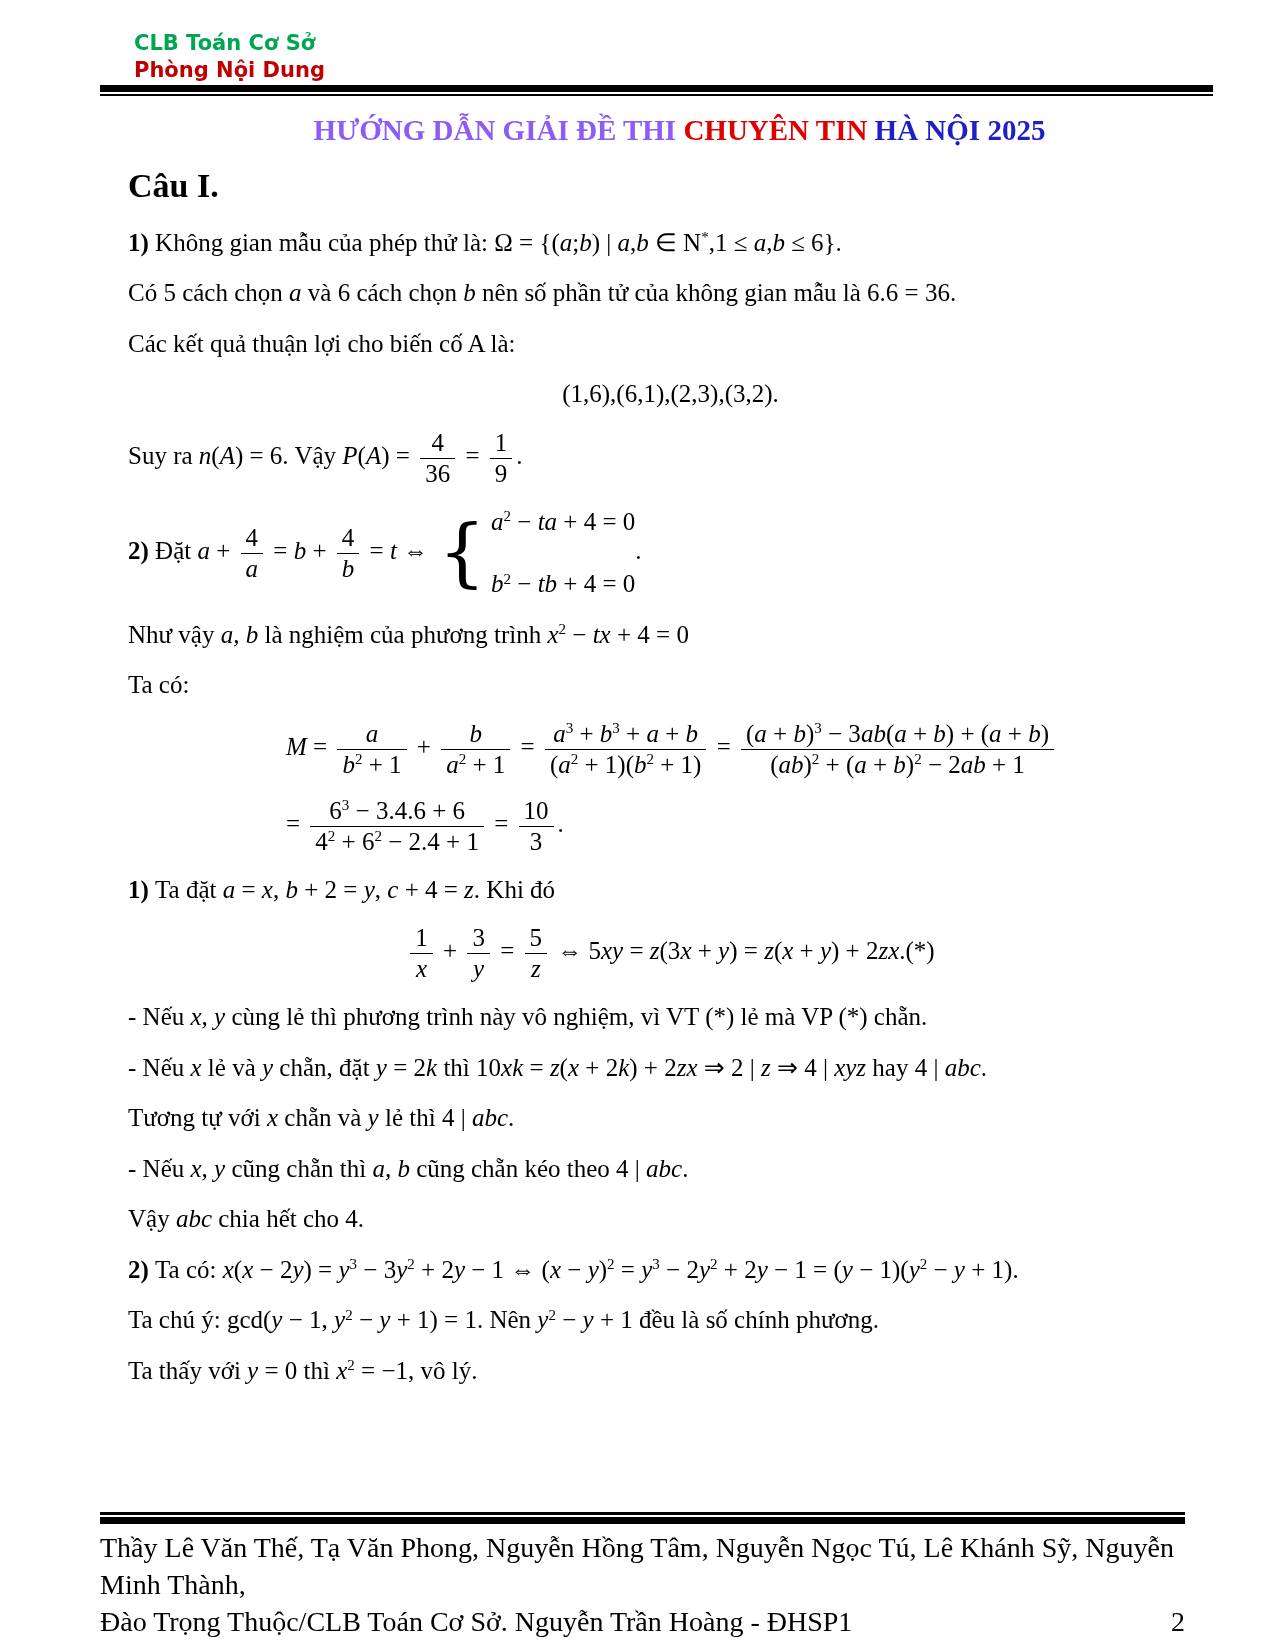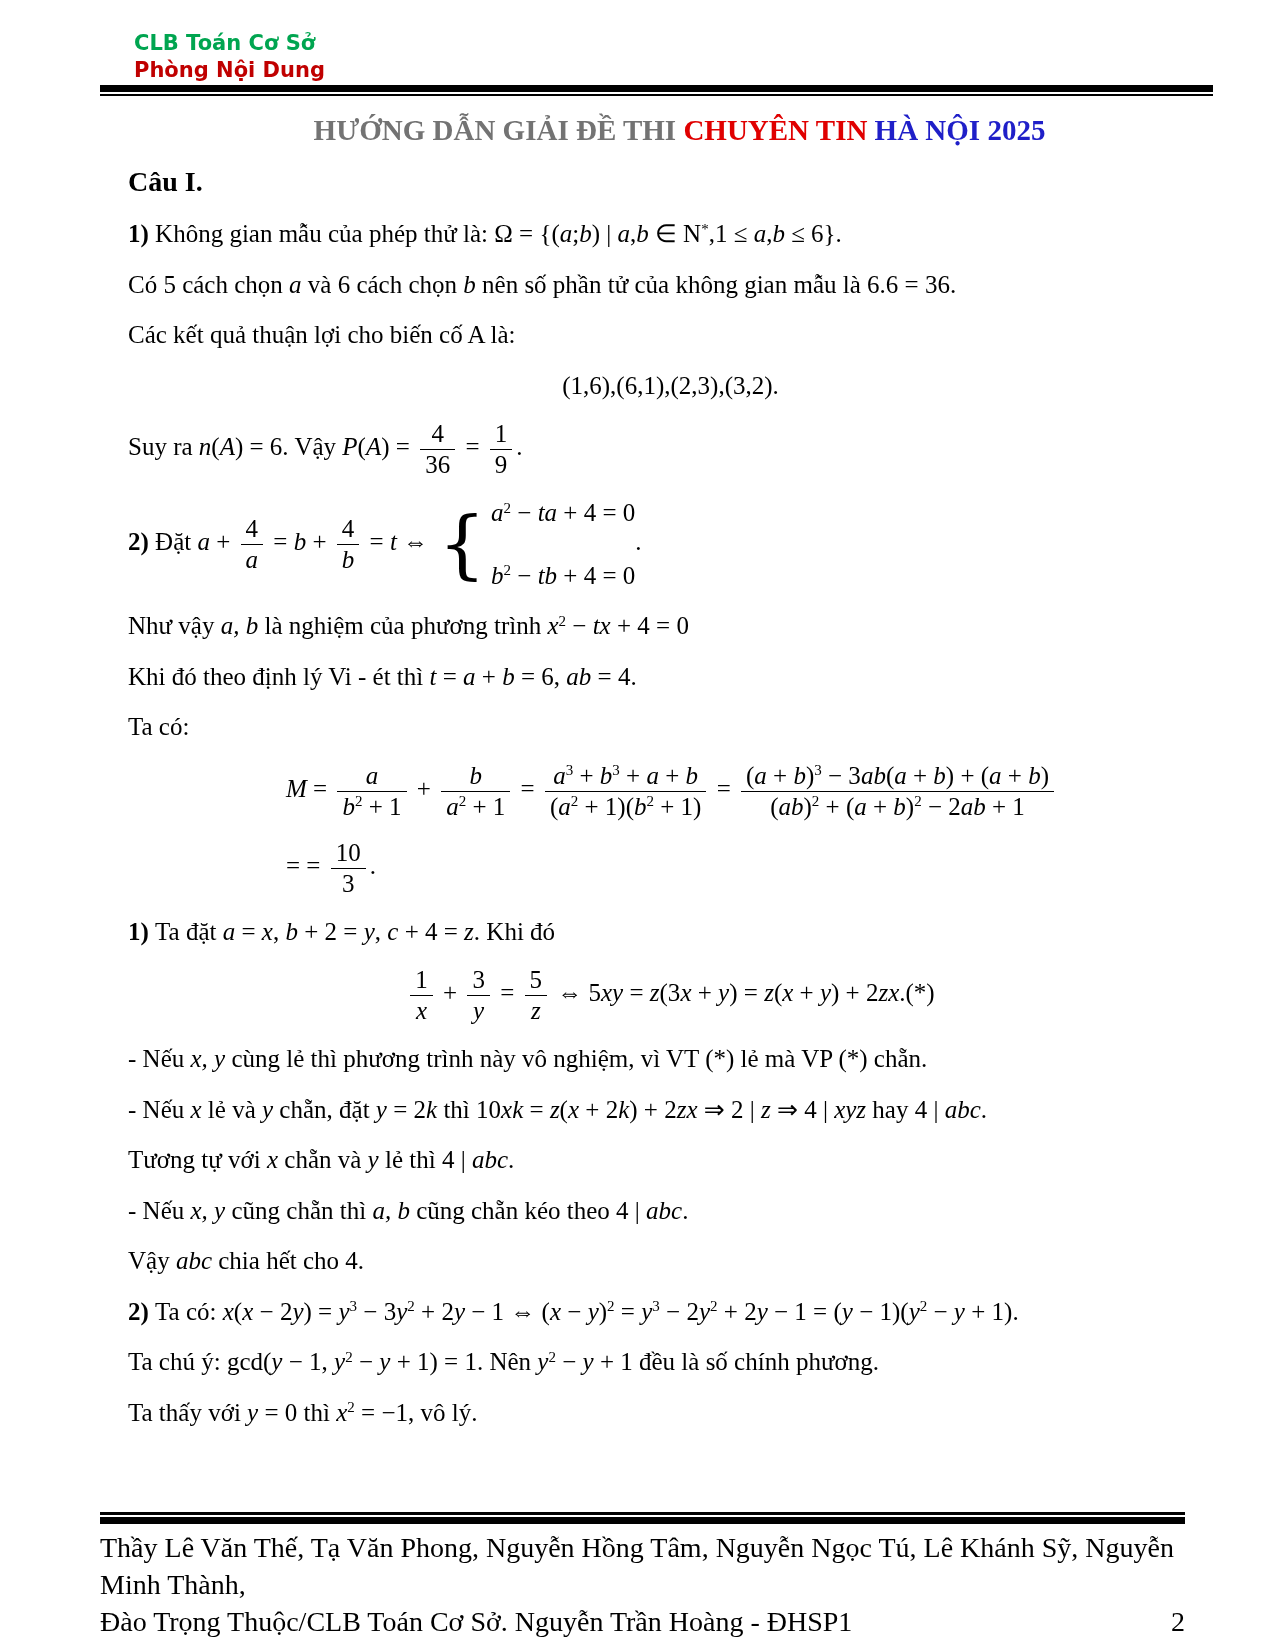--- a/index.html
+++ b/index.html
@@ -16,21 +16,21 @@
   .rule{width:100%;}
   .rule-top .bar-thick{height:7px;background:#000;}
   .rule-top .bar-thin{height:2px;background:#000;margin-top:2px;}
   .rule-bottom .bar-thin{height:3px;background:#000;margin-bottom:2px;}
   .rule-bottom .bar-thick{height:7px;background:#000;}
   
   .title{text-align:center;font-weight:bold;font-size:29px;margin:18px 0 16px 0;}
   
   .content{padding-left:28px;font-size:25px;}
   .para{margin-bottom:16px;line-height:1.38;}
-  .para.heading{font-weight:bold;font-size:28px;margin-top:8px;}
+  .para.heading{font-weight:bold;font-size:34px;margin-top:8px;}
   .para.center{text-align:center;}
   .para.display{padding-left:158px;white-space:nowrap;}
   .it{font-style:italic;}
   .bd{font-weight:bold;}
   sup{font-size:60%;line-height:0;position:relative;top:-0.55em;vertical-align:baseline;}
   
   .frac{display:inline-flex;flex-direction:column;text-align:center;vertical-align:middle;margin:0 4px;line-height:1.2;}
   .frac .num{border-bottom:1.5px solid #000;padding:0 5px;}
   .frac .den{padding:0 5px;}
   
@@ -50,21 +50,21 @@
   <div class="org">
     <div class="org-line1">CLB Toán Cơ Sở</div>
     <div class="org-line2">Phòng Nội Dung</div>
   </div>
 
   <div class="rule rule-top">
     <div class="bar-thick"></div>
     <div class="bar-thin"></div>
   </div>
 
-  <div class="title"><span style="color: #737373; margin-left: 46px;">HƯỚNG DẪN GIẢI ĐỀ THI </span><span style="color: rgb(224, 0, 0);">CHUYÊN TIN</span><span style="color: rgb(31, 31, 200);"> HÀ NỘI 2025</span></div>
+  <div class="title"><span style="color: #8b5cf6; margin-left: 46px;">HƯỚNG DẪN GIẢI ĐỀ THI </span><span style="color: rgb(224, 0, 0);">CHUYÊN TIN</span><span style="color: rgb(31, 31, 200);"> HÀ NỘI 2025</span></div>
 
   <div class="content">
       <div class="para heading"><span class="bd">Câu I.</span></div>
       <div class="para text"><span class="bd">1) </span><span>Không gian mẫu của phép thử là:  Ω = {(</span><span class="it">a</span><span>;</span><span class="it">b</span><span>) | </span><span class="it">a</span><span>,</span><span class="it">b</span><span> ∈ N</span><sup>*</sup><span>,1 ≤ </span><span class="it">a</span><span>,</span><span class="it">b</span><span> ≤ 6}.</span></div>
       <div class="para text"><span>Có 5 cách chọn </span><span class="it">a</span><span> và 6 cách chọn </span><span class="it">b</span><span> nên số phần tử của không gian mẫu là 6.6 = 36.</span></div>
       <div class="para text"><span>Các kết quả thuận lợi cho biến cố A là:</span></div>
       <div class="para center"><span>(1,6),(6,1),(2,3),(3,2).</span></div>
       <div class="para text"><span>Suy ra </span><span class="it">n</span><span>(</span><span class="it">A</span><span>) = 6. Vậy </span><span class="it">P</span><span>(</span><span class="it">A</span><span>) = </span><span class="frac">
           <span class="num"><span>4</span></span>
           <span class="den"><span>36</span></span>
@@ -79,36 +79,38 @@
           <span class="num"><span>4</span></span>
           <span class="den"><span class="it">b</span></span>
         </span><span> = </span><span class="it">t</span><span> ⇔ </span><span class="sys">
           <span class="brace">{</span>
           <span class="sys-lines">
             <span class="sys-line"><span class="it">a</span><sup>2</sup><span> − </span><span class="it">ta</span><span> + 4 = 0</span></span>
             <span class="sys-line"><span class="it">b</span><sup>2</sup><span> − </span><span class="it">tb</span><span> + 4 = 0</span></span>
           </span>
         </span><span>.</span></div>
       <div class="para text"><span>Như vậy </span><span class="it">a, b</span><span> là nghiệm của phương trình </span><span class="it">x</span><sup>2</sup><span> − </span><span class="it">tx</span><span> + 4 = 0</span></div>
-      <div class="para text"><span>Khi đó theo định lý Vi - ét thì </span><span class="it">t</span><span> = </span><span class="it">a</span><span> + </span><span class="it">b</span><span> = 6, </span><span class="it">ab</span><span> = 4.</span></div>
       <div class="para text"><span>Ta có:</span></div>
       <div class="para display"><span class="it">M</span><span> = </span><span class="frac">
           <span class="num"><span class="it">a</span></span>
           <span class="den"><span class="it">b</span><sup>2</sup><span> + 1</span></span>
         </span><span> + </span><span class="frac">
           <span class="num"><span class="it">b</span></span>
           <span class="den"><span class="it">a</span><sup>2</sup><span> + 1</span></span>
         </span><span> = </span><span class="frac">
           <span class="num"><span class="it">a</span><sup>3</sup><span> + </span><span class="it">b</span><sup>3</sup><span> + </span><span class="it">a</span><span> + </span><span class="it">b</span></span>
           <span class="den"><span>(</span><span class="it">a</span><sup>2</sup><span> + 1)(</span><span class="it">b</span><sup>2</sup><span> + 1)</span></span>
         </span><span> = </span><span class="frac">
           <span class="num"><span>(</span><span class="it">a</span><span> + </span><span class="it">b</span><span>)</span><sup>3</sup><span> − 3</span><span class="it">ab</span><span>(</span><span class="it">a</span><span> + </span><span class="it">b</span><span>) + (</span><span class="it">a</span><span> + </span><span class="it">b</span><span>)</span></span>
           <span class="den"><span>(</span><span class="it">ab</span><span>)</span><sup>2</sup><span> + (</span><span class="it">a</span><span> + </span><span class="it">b</span><span>)</span><sup>2</sup><span> − 2</span><span class="it">ab</span><span> + 1</span></span>
         </span></div>
-      <div class="para display"><span>= </span><span> = </span><span class="frac">
+      <div class="para display"><span>= </span><span class="frac">
+          <span class="num"><span>6</span><sup>3</sup><span> − 3.4.6 + 6</span></span>
+          <span class="den"><span>4</span><sup>2</sup><span> + 6</span><sup>2</sup><span> − 2.4 + 1</span></span>
+        </span><span> = </span><span class="frac">
           <span class="num"><span>10</span></span>
           <span class="den"><span>3</span></span>
         </span><span>.</span></div>
       <div class="para text"><span class="bd">1) </span><span>Ta đặt </span><span class="it">a</span><span> = </span><span class="it">x</span><span>, </span><span class="it">b</span><span> + 2 = </span><span class="it">y</span><span>, </span><span class="it">c</span><span> + 4 = </span><span class="it">z</span><span>. Khi đó</span></div>
       <div class="para center"><span class="frac">
           <span class="num"><span>1</span></span>
           <span class="den"><span class="it">x</span></span>
         </span><span> + </span><span class="frac">
           <span class="num"><span>3</span></span>
           <span class="den"><span class="it">y</span></span>

